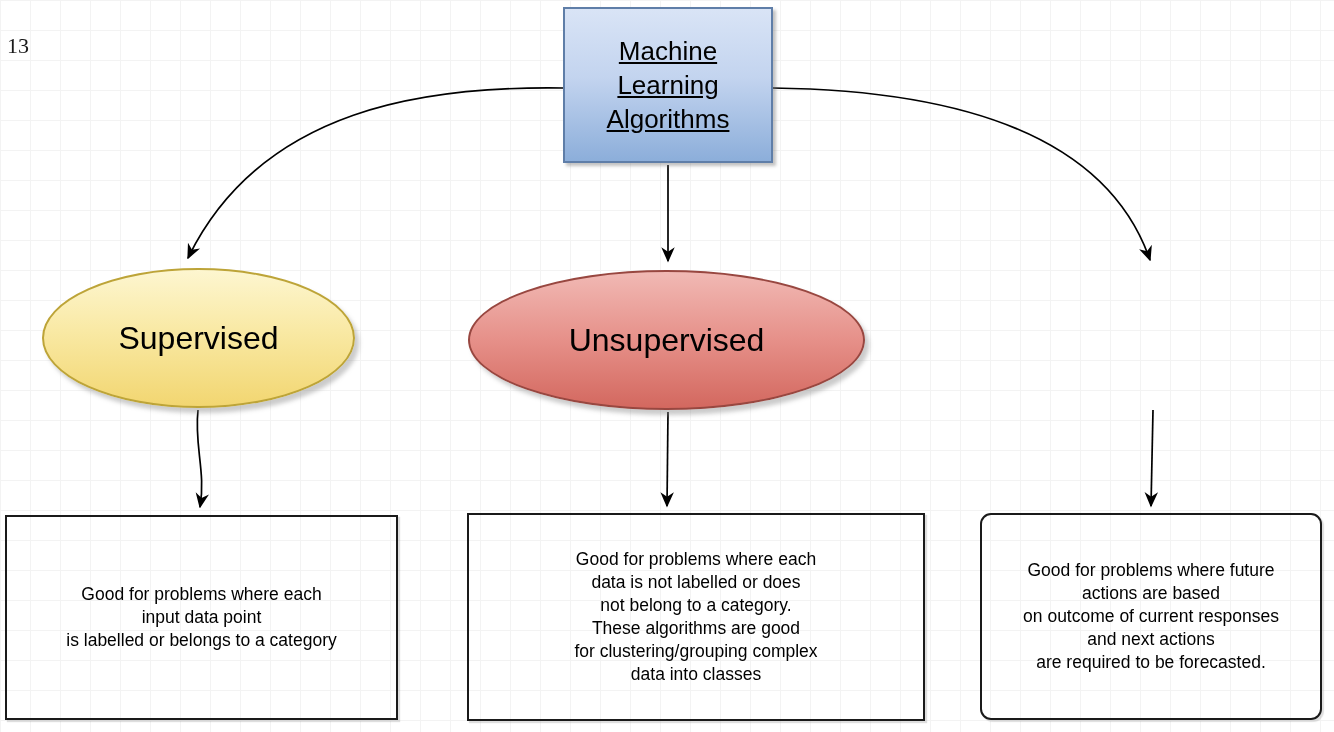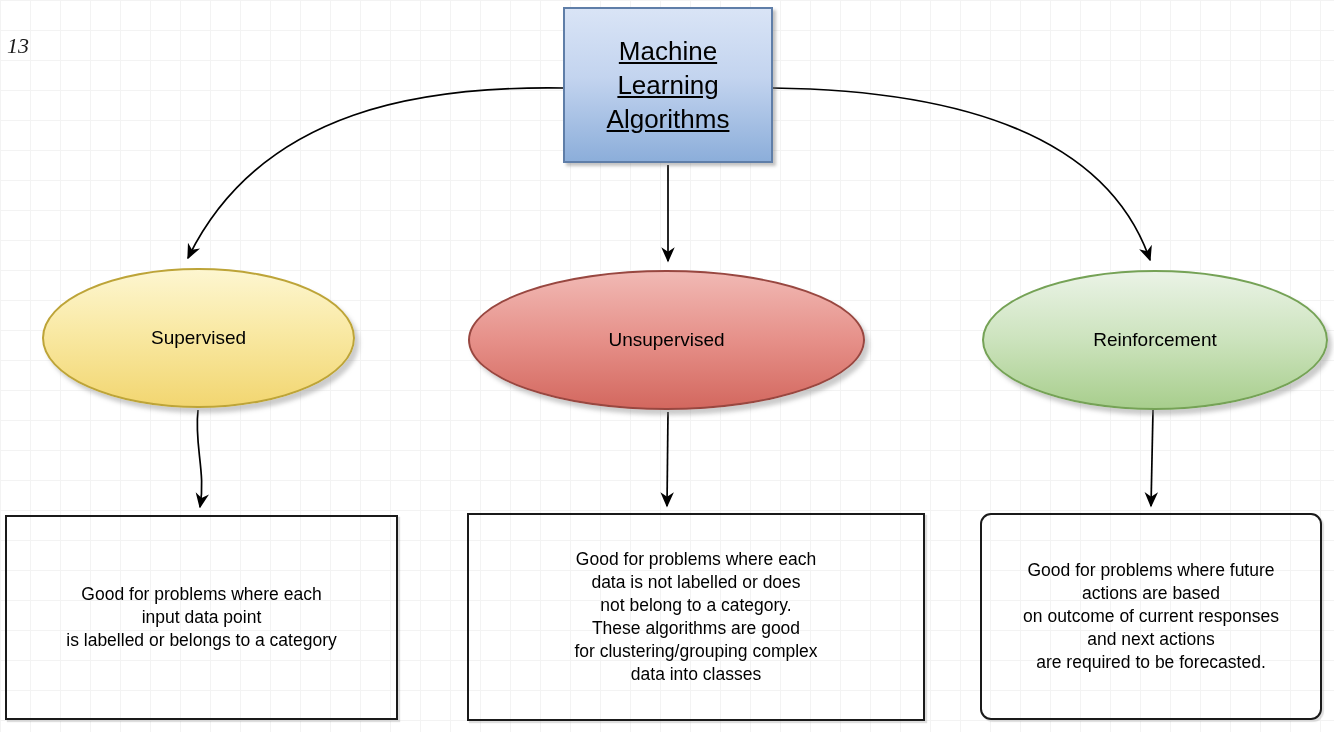--- a/index.html
+++ b/index.html
@@ -19,21 +19,20 @@
       linear-gradient(90deg, #f3f3f3 1px, transparent 1px);
     background-size: 30px 30px;
   }
   .page-number {
     position: absolute;
     left: 7px;
     top: 33px;
     font-family: "Liberation Serif", serif;
     font-size: 22px;
     color: #1a1a1a;
-    font-style: italic;
   }
   .node {
     position: absolute;
     display: flex;
     align-items: center;
     justify-content: center;
     text-align: center;
     color: #000000;
     box-sizing: border-box;
   }
@@ -45,21 +44,21 @@
     border: 2px solid #5f7ea8;
     background: linear-gradient(180deg, #d9e4f6 0%, #c3d4ef 45%, #8caeda 100%);
     box-shadow: 3px 3px 3px rgba(120,120,120,0.45);
     font-size: 26px;
     line-height: 34px;
     white-space: pre-line;
     text-decoration: underline;
   }
   .ellipse {
     border-radius: 50%;
-    font-size: 19px;
+    font-size: 32px;
     box-shadow: 4px 5px 4px rgba(140,140,140,0.45);
   }
   .ellipse-supervised {
     left: 42px;
     top: 268px;
     width: 313px;
     height: 140px;
     border: 2px solid #bda438;
     background: linear-gradient(180deg, #fdf6d0 0%, #f9e9a4 45%, #f2d671 100%);
   }
@@ -146,23 +145,20 @@
   </div>
 
   <div class="node ellipse ellipse-supervised">
     <span>Supervised</span>
   </div>
 
   <div class="node ellipse ellipse-unsupervised">
     <span>Unsupervised</span>
   </div>
 
-  <div class="node ellipse ellipse-reinforcement">
-    <span>Reinforcement</span>
-  </div>
 
   <div class="node desc-box desc-supervised">
     <span>Good for problems where each
 input data point
 is labelled or belongs to a category</span>
   </div>
 
   <div class="node desc-box desc-unsupervised">
     <span>Good for problems where each
 data is not labelled or does

